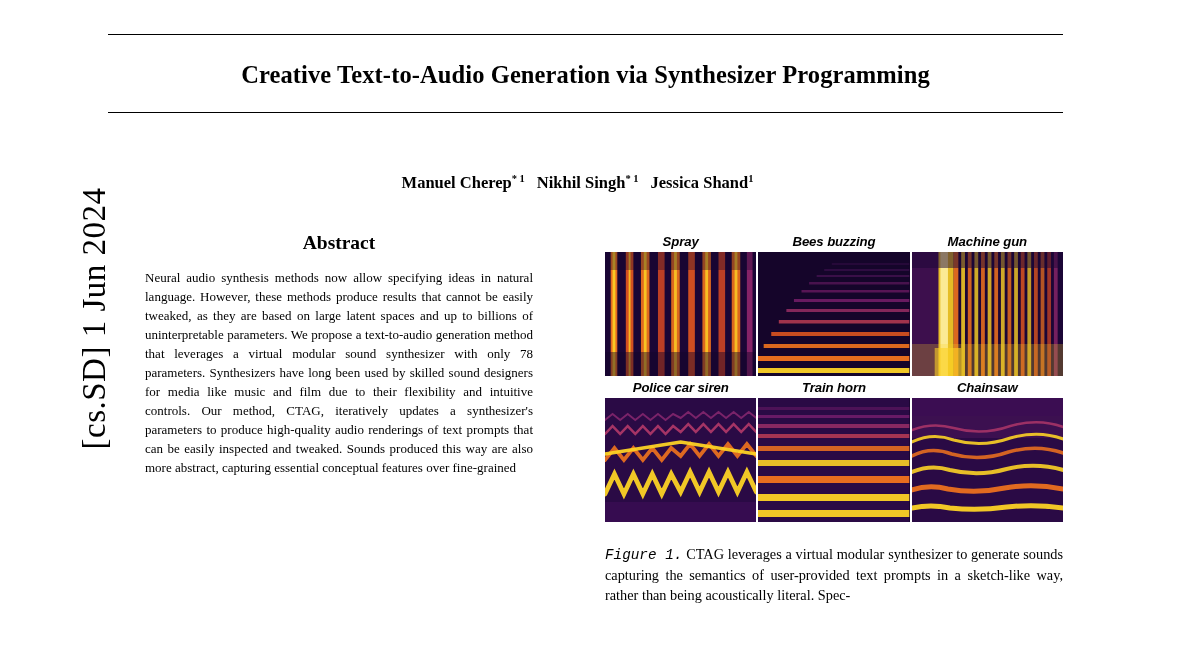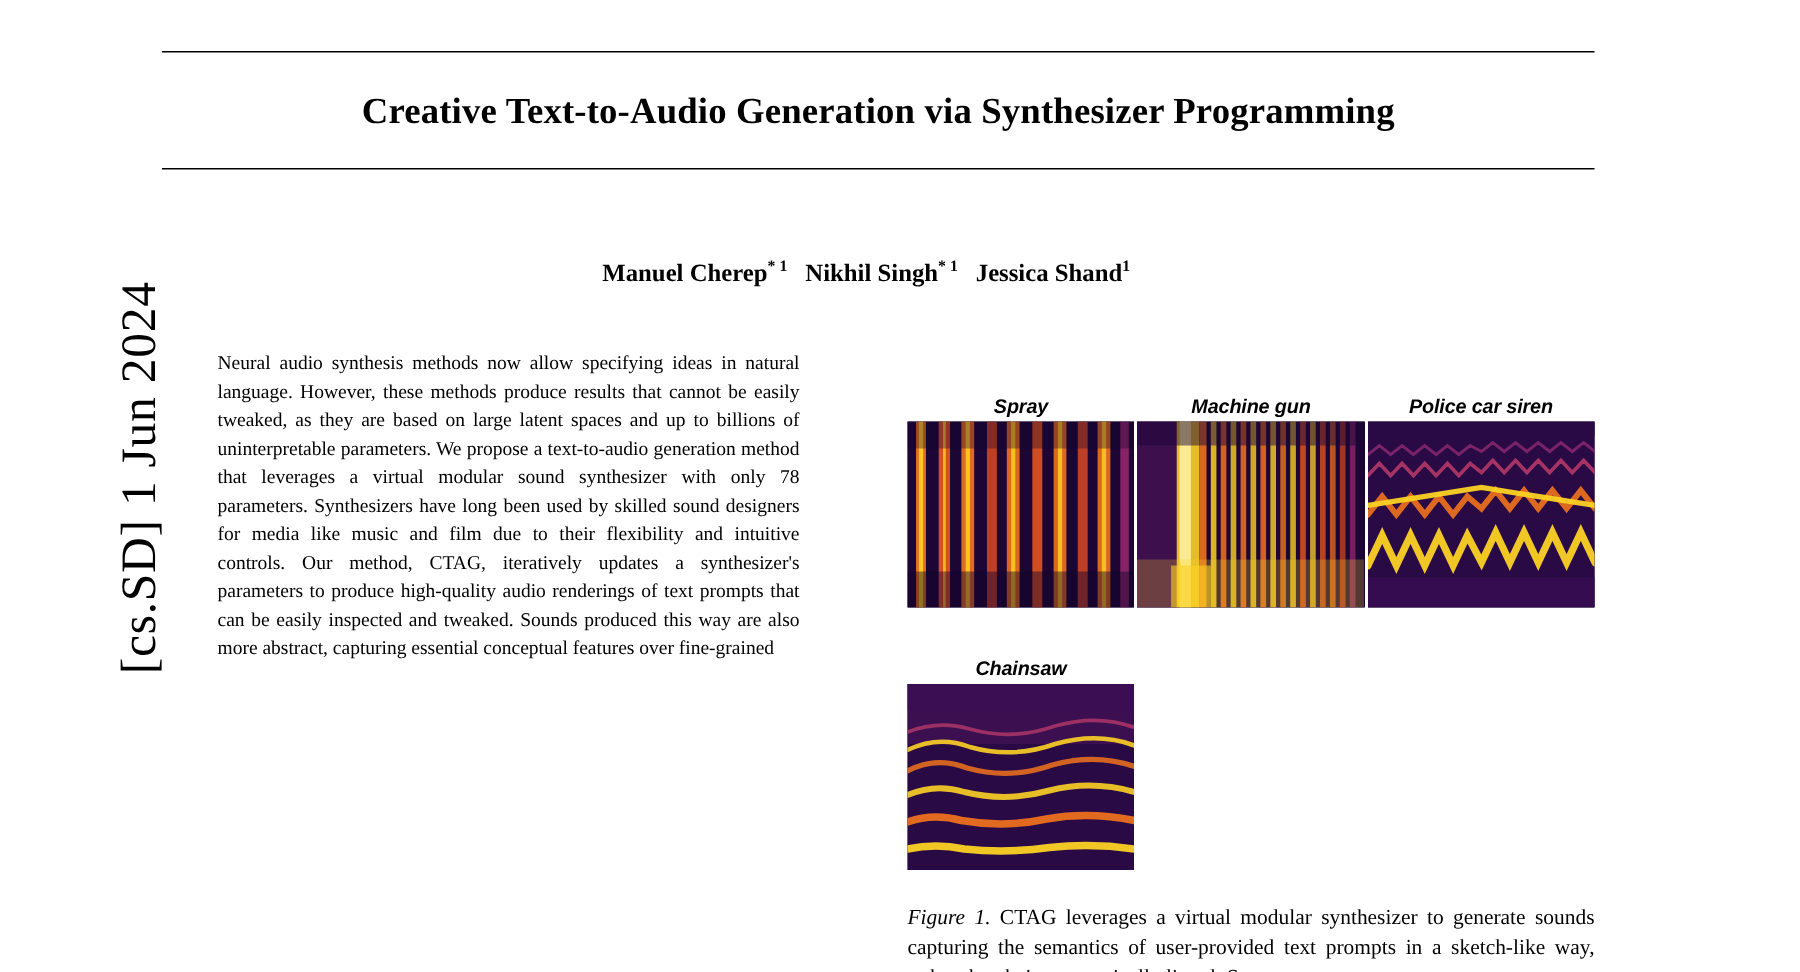--- a/index.html
+++ b/index.html
@@ -97,21 +97,20 @@
   }
   
   .fig-grid {
     display: grid;
     grid-template-columns: 1fr 1fr 1fr;
     grid-column-gap: 2px;
     grid-row-gap: 4px;
   }
   .fig-cell {
     width: 100%;
-    margin-top: 29px;
   }
   .fig-cap-top {
     font-size: 13.2px;
     font-weight: bold;
     font-style: italic;
     text-align: center;
     margin-bottom: 3px;
     font-family: "Liberation Sans", sans-serif;
     letter-spacing: -0.1px;
   }
@@ -120,41 +119,42 @@
     height: 124px;
     display: block;
     background: #15052a;
   }
   .fig-caption {
     margin-top: 22px;
     font-size: 14.3px;
     line-height: 1.4;
     text-align: justify;
   }
-  .fig-caption .lbl { font-style: italic; }
+  .fig-caption .lbl { font-style: italic; font-family: Liberation Mono, monospace; }
   .fig-caption .it { }
 </style>
 </head>
 <body>
 
 <div class="page">
 
   <div class="arxiv-stamp">[cs.SD]  1 Jun 2024</div>
 
   <div class="title-block">
     <div class="rule"></div>
     <h1 class="paper-title">Creative Text-to-Audio Generation via Synthesizer Programming</h1>
     <div class="rule"></div>
   </div>
 
   <div class="authors">
     <span><span>Manuel Cherep</span><sup>* 1</sup></span><span class="sep"></span><span><span>Nikhil Singh</span><sup>* 1</sup></span><span class="sep"></span><span><span>Jessica Shand</span><sup>1</sup></span>
   </div>
 
   <div class="col-left">
+    <div class="abstract-head">Abstract</div>
     <div class="abstract-body">Neural audio synthesis methods now allow specifying ideas in natural language. However, these methods produce results that cannot be easily tweaked, as they are based on large latent spaces and up to billions of uninterpretable parameters. We propose a text-to-audio generation method that leverages a virtual modular sound synthesizer with only 78 parameters. Synthesizers have long been used by skilled sound designers for media like music and film due to their flexibility and intuitive controls. Our method, CTAG, iteratively updates a synthesizer's parameters to produce high-quality audio renderings of text prompts that can be easily inspected and tweaked. Sounds produced this way are also more abstract, capturing essential conceptual features over fine-grained</div>
   </div>
 
   <div class="col-right">
     <div class="fig-grid">
 
       <div class="fig-cell">
         <div class="fig-cap-top">Spray</div>
         <svg class="spec" viewBox="0 0 160 124" preserveAspectRatio="none">
           <defs>
@@ -182,20 +182,40 @@
             <rect x="120" y="0" width="7" height="124" fill="#d94a22" opacity="0.85"></rect>
             <rect x="134" y="0" width="9" height="124" fill="#f1731d" opacity="0.9"></rect>
             <rect x="137" y="0" width="3" height="124" fill="#fcd225" opacity="0.8"></rect>
             <rect x="150" y="0" width="6" height="124" fill="#b3307c" opacity="0.7"></rect>
             <rect x="0" y="0" width="160" height="18" fill="#15052a" opacity="0.35"></rect>
             <rect x="0" y="100" width="160" height="24" fill="#15052a" opacity="0.45"></rect>
           </g>
         </svg>
       </div>
 
+      <div class="fig-cell">
+        <div class="fig-cap-top">Bees buzzing</div>
+        <svg class="spec" viewBox="0 0 160 124" preserveAspectRatio="none">
+          <rect width="160" height="124" fill="#15052a"></rect>
+          <g>
+            <rect x="0" y="116" width="160" height="5" fill="#fcd225" opacity="0.95"></rect>
+            <rect x="0" y="104" width="160" height="5" fill="#f1731d" opacity="0.95"></rect>
+            <rect x="6" y="92" width="154" height="4" fill="#f1731d" opacity="0.9"></rect>
+            <rect x="14" y="80" width="146" height="4" fill="#e8591f" opacity="0.85"></rect>
+            <rect x="22" y="68" width="138" height="3.5" fill="#c43e55" opacity="0.8"></rect>
+            <rect x="30" y="57" width="130" height="3" fill="#a8336b" opacity="0.75"></rect>
+            <rect x="38" y="47" width="122" height="3" fill="#8b2478" opacity="0.7"></rect>
+            <rect x="46" y="38" width="114" height="2.5" fill="#7d1e6d" opacity="0.65"></rect>
+            <rect x="54" y="30" width="106" height="2.5" fill="#6a1a66" opacity="0.6"></rect>
+            <rect x="62" y="23" width="98" height="2" fill="#5a1760" opacity="0.55"></rect>
+            <rect x="70" y="17" width="90" height="2" fill="#4a1458" opacity="0.5"></rect>
+            <rect x="78" y="11" width="82" height="2" fill="#3c104c" opacity="0.45"></rect>
+          </g>
+        </svg>
+      </div>
 
       <div class="fig-cell">
         <div class="fig-cap-top">Machine gun</div>
         <svg class="spec" viewBox="0 0 160 124" preserveAspectRatio="none">
           <rect width="160" height="124" fill="#1b0636"></rect>
           <g>
             <rect x="0" y="0" width="30" height="124" fill="#5a1760" opacity="0.55"></rect>
             <rect x="28" y="0" width="16" height="124" fill="#fcd225" opacity="0.9"></rect>
             <rect x="30" y="0" width="8" height="124" fill="#fff2a8" opacity="0.85"></rect>
             <rect x="44" y="0" width="5" height="124" fill="#f1731d" opacity="0.9"></rect>
@@ -230,20 +250,37 @@
             <path d="M0,62 L10,50 L20,62 L30,50 L40,62 L50,50 L60,62 L70,50 L80,58 L90,46 L100,58 L110,46 L120,58 L130,46 L140,58 L150,46 L160,58" stroke="#f1731d" stroke-width="4" opacity="0.9"></path>
             <path d="M0,56 Q40,50 80,44 Q120,50 160,56" stroke="#fcd225" stroke-width="3.5" opacity="0.95"></path>
             <path d="M0,36 L8,28 L16,36 L24,28 L32,36 L40,28 L48,36 L56,28 L64,36 L72,28 L80,34 L88,26 L96,34 L104,26 L112,34 L120,26 L128,34 L136,26 L144,34 L152,26 L160,34" stroke="#c43e6d" stroke-width="2.5" opacity="0.8"></path>
             <path d="M0,22 L8,16 L16,22 L24,16 L32,22 L40,16 L48,22 L56,16 L64,22 L72,16 L80,20 L88,14 L96,20 L104,14 L112,20 L120,14 L128,20 L136,14 L144,20 L152,14 L160,20" stroke="#9c2e79" stroke-width="2" opacity="0.7"></path>
           </g>
           <rect x="0" y="104" width="160" height="20" fill="#3a0d52" opacity="0.8"></rect>
           <rect x="0" y="0" width="160" height="10" fill="#2a0a45" opacity="0.9"></rect>
         </svg>
       </div>
 
+      <div class="fig-cell">
+        <div class="fig-cap-top">Train horn</div>
+        <svg class="spec" viewBox="0 0 160 124" preserveAspectRatio="none">
+          <rect width="160" height="124" fill="#2a0a45"></rect>
+          <g>
+            <rect x="0" y="112" width="160" height="7" fill="#fcd225" opacity="0.95"></rect>
+            <rect x="0" y="96" width="160" height="7" fill="#fcd225" opacity="0.95"></rect>
+            <rect x="0" y="78" width="160" height="7" fill="#f1731d" opacity="0.95"></rect>
+            <rect x="0" y="62" width="160" height="6" fill="#fcd225" opacity="0.9"></rect>
+            <rect x="0" y="48" width="160" height="5" fill="#f1731d" opacity="0.85"></rect>
+            <rect x="0" y="36" width="160" height="4" fill="#c43e55" opacity="0.8"></rect>
+            <rect x="0" y="26" width="160" height="4" fill="#a8336b" opacity="0.75"></rect>
+            <rect x="0" y="17" width="160" height="3" fill="#8b2478" opacity="0.65"></rect>
+            <rect x="0" y="9" width="160" height="3" fill="#6a1a66" opacity="0.55"></rect>
+          </g>
+        </svg>
+      </div>
 
       <div class="fig-cell">
         <div class="fig-cap-top">Chainsaw</div>
         <svg class="spec" viewBox="0 0 160 124" preserveAspectRatio="none">
           <rect width="160" height="124" fill="#2a0a45"></rect>
           <g>
             <rect x="0" y="0" width="160" height="40" fill="#4a1458" opacity="0.6"></rect>
             <rect x="0" y="0" width="160" height="18" fill="#3a0d52" opacity="0.7"></rect>
           </g>
           <g fill="none" stroke-linecap="round">

